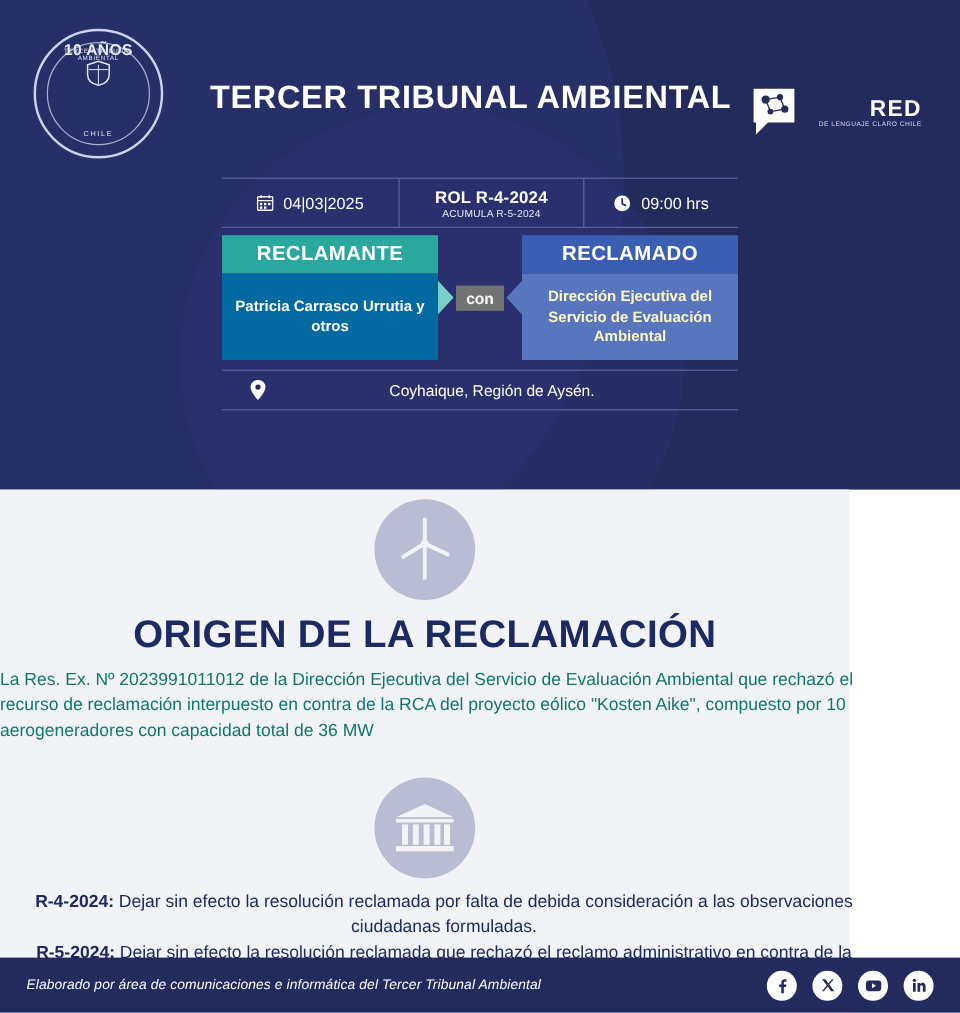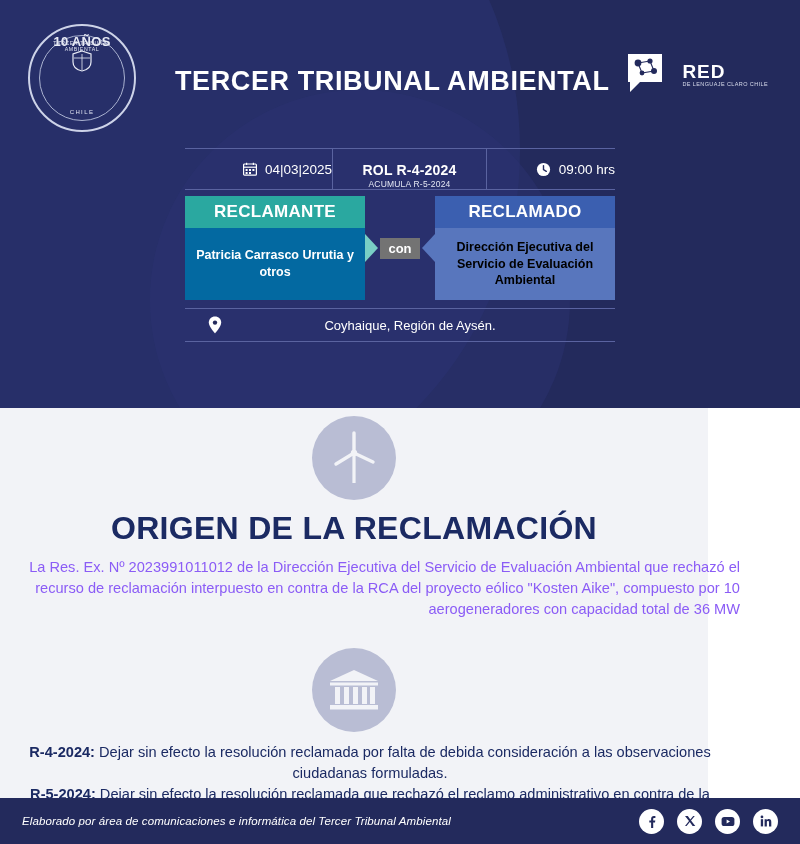--- a/index.html
+++ b/index.html
@@ -65,39 +65,39 @@
 
   .hero-title {
     position:absolute;
     left:175px; top:66px;
     font-size:27px; font-weight:bold; letter-spacing:.6px;
     color:#ffffff;
   }
 
   
   .red-logo {
-    position:absolute; right:32px; top:52px;
-    display:flex; align-items:center; gap:16px;
+    position:absolute; right:32px; top:72px;
+    display:flex; align-items:center; gap:16px;text-align:right;
   }
   .red-mark { width:42px; height:44px; }
   .red-text { color:#fff; }
   .red-text .rt1 { font-size:19px; font-weight:bold; letter-spacing:1px; line-height:1; }
   .red-text .rt2 { font-size:5.5px; letter-spacing:.4px; color:#d8dcec; }
 
   
   .info-row {
     position:absolute; left:185px; top:148px;
     width:430px; height:42px;
     display:flex; align-items:stretch;
     border-top:1px solid #5a63a0;
     border-bottom:1px solid #5a63a0;
     color:#ffffff;
   }
   .info-cell {
-    display:flex; align-items:center; justify-content:flex-end;
+    display:flex; align-items:center; justify-content:center;
     gap:8px; font-size:13.5px;
   }
   .info-cell.date { width:148px; border-right:1px solid #5a63a0; }
   .info-cell.rol  { flex:1; border-right:1px solid #5a63a0; flex-direction:column; gap:0; }
   .info-cell.hour { width:128px; }
   .rol-main { font-size:14px; font-weight:bold; letter-spacing:.2px; }
   .rol-sub  { font-size:8.5px; letter-spacing:.2px; color:#e4e7f3; margin-top:1px;}
   .ic { display:inline-block; vertical-align:middle; }
 
   
@@ -107,21 +107,21 @@
     display:flex; align-items:stretch;
   }
   .party { width:180px; display:flex; flex-direction:column; }
   .party-head {
     height:32px; display:flex; align-items:center; justify-content:center;
     font-size:17px; font-weight:bold; color:#ffffff; letter-spacing:.3px;
   }
   .party-body {
     flex:1; display:flex; align-items:center; justify-content:center;
     text-align:center; font-size:12.5px; line-height:1.35;
-    color:#000000; font-weight:bold; padding:4px 10px;
+    color:#fef9c3; font-weight:bold; padding:4px 10px;
   }
   .p-left  .party-head { background:#2aa8a0; }
   .p-left  .party-body { background:#0369a1; color:#ffffff; }
   .p-right .party-head { background:#3b5fb0; }
   .p-right .party-body { background:#5876bd; }
   .con-wrap {
     flex:1; display:flex; align-items:center; justify-content:center;
     position:relative;
   }
   .con-pill {
@@ -155,22 +155,22 @@
     background:#b9bdd4;
     display:flex; align-items:center; justify-content:center;
     margin:0 auto;
   }
   .sec1 { padding-top:8px; }
   .sec-title {
     text-align:center; font-size:32px; font-weight:bold;
     color:#1b2a63; letter-spacing:.3px; margin-top:10px;
   }
   .sec-text {
-    margin:10px auto 0; width:740px; text-align:right;
-    font-size:14.6px; line-height:1.45; color:#8b5cf6;
+    margin:10px auto 0; width:740px; text-align:left;
+    font-size:14.6px; line-height:1.45; color:#0f766e;
   }
   .sec2 { margin-top:28px; }
   .req-list { margin:10px auto 0; width:740px; text-align:center; font-size:14.6px; line-height:1.42; color:#1b2a63;}
   .req-list b { font-weight:bold; }
 
   
   .footer {
     position:absolute; left:0; bottom:0; width:800px; height:46px;
     background:#232a5c; display:flex; align-items:center;
     padding:0 22px; color:#ffffff;gap:42px;

